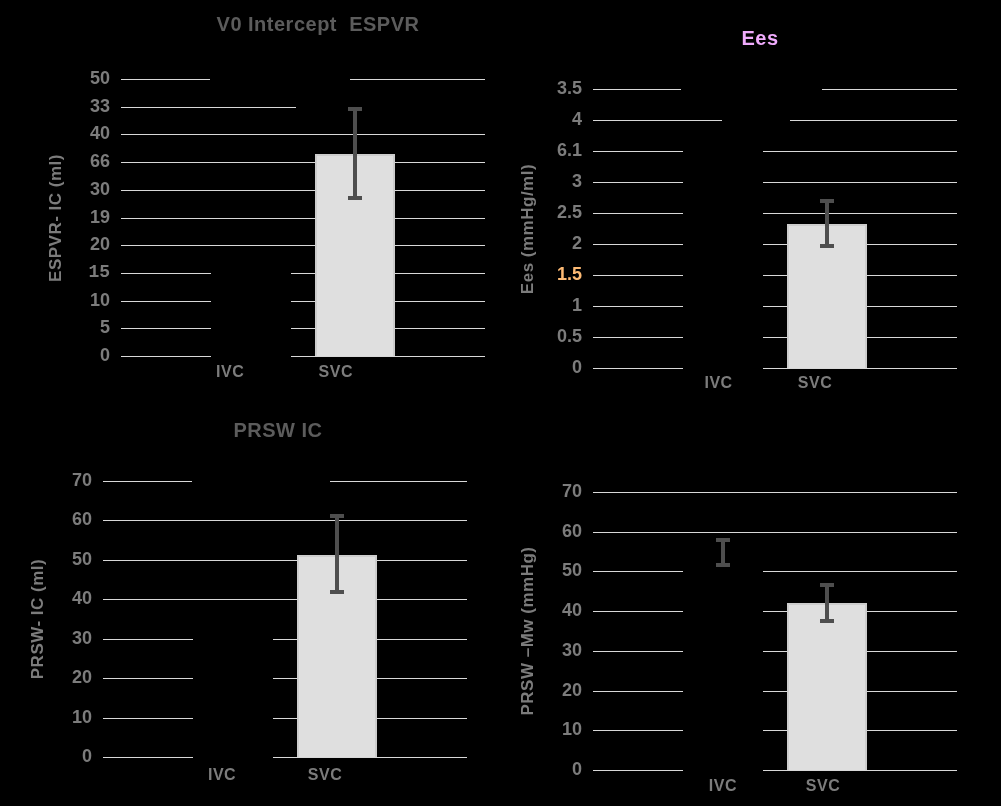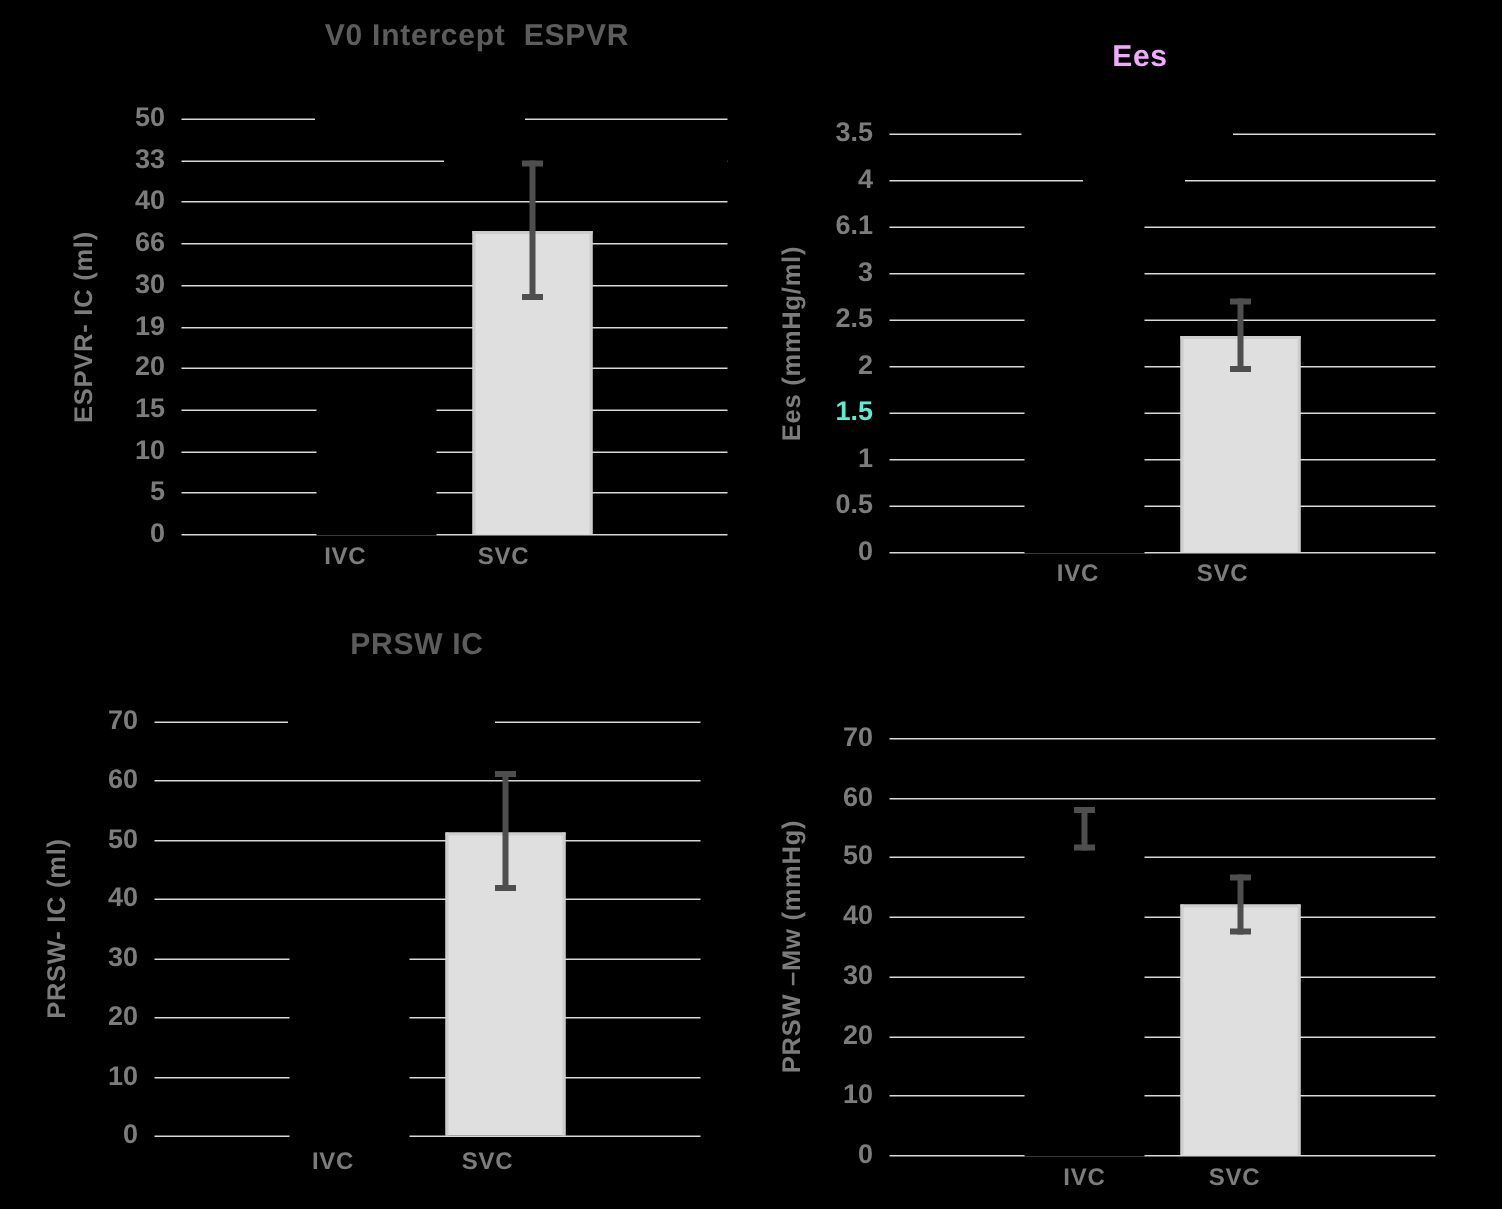--- a/index.html
+++ b/index.html
@@ -39,21 +39,21 @@
     <div class="chart" style="left: 18px; top: 0px; width: 500px; height: 400px; position: absolute;">
       <div class="chart-title" style="color: rgb(92, 92, 92); left: 300px; top: 13px;">V0 Intercept  ESPVR</div>
       <div class="y-axis-label" style="color: rgb(124, 124, 124); left: 38px; top: 217.5px;">ESPVR- IC (ml)</div>
       <div class="gridline" style="left: 103px; top: 356px; width: 364px; height: 1px; position: absolute; background: rgb(216, 216, 216);"></div>
       <div class="tick-label" style="color: rgb(124, 124, 124); left: 32px; top: 345px; width: 60px; height: 20px; position: absolute;">0</div>
       <div class="gridline" style="left: 103px; top: 328px; width: 364px; height: 1px; position: absolute; background: rgb(216, 216, 216);"></div>
       <div class="tick-label" style="color: rgb(124, 124, 124); left: 32px; top: 317px; width: 60px; height: 20px; position: absolute;">5</div>
       <div class="gridline" style="left: 103px; top: 301px; width: 364px; height: 1px; position: absolute; background: rgb(216, 216, 216);"></div>
       <div class="tick-label" style="color: rgb(124, 124, 124); left: 32px; top: 290px; width: 60px; height: 20px; position: absolute;">10</div>
       <div class="gridline" style="left: 103px; top: 273px; width: 364px; height: 1px; position: absolute; background: rgb(216, 216, 216);"></div>
-      <div class="tick-label" style="color: rgb(124, 124, 124); left: 32px; top: 262px; width: 60px; height: 20px; position: absolute;">15</div>
+      <div class="tick-label" style="color: rgb(124, 124, 124); left: 32px; top: 262px; width: 60px; height: 20px; position: absolute; font-family: Liberation Mono, monospace;">15</div>
       <div class="gridline" style="left: 103px; top: 245px; width: 364px; height: 1px; position: absolute; background: rgb(216, 216, 216);"></div>
       <div class="tick-label" style="color: rgb(124, 124, 124); left: 32px; top: 234px; width: 60px; height: 20px; position: absolute;">20</div>
       <div class="gridline" style="left: 103px; top: 218px; width: 364px; height: 1px; position: absolute; background: rgb(216, 216, 216);"></div>
       <div class="tick-label" style="color: rgb(124, 124, 124); left: 32px; top: 207px; width: 60px; height: 20px; position: absolute;">19</div>
       <div class="gridline" style="left: 103px; top: 190px; width: 364px; height: 1px; position: absolute; background: rgb(216, 216, 216);"></div>
       <div class="tick-label" style="color: rgb(124, 124, 124); left: 32px; top: 179px; width: 60px; height: 20px; position: absolute;">30</div>
       <div class="gridline" style="left: 103px; top: 162px; width: 364px; height: 1px; position: absolute; background: rgb(216, 216, 216);"></div>
       <div class="tick-label" style="color: rgb(124, 124, 124); left: 32px; top: 151px; width: 60px; height: 20px; position: absolute;">66</div>
       <div class="gridline" style="left: 103px; top: 134px; width: 364px; height: 1px; position: absolute; background: rgb(216, 216, 216);"></div>
       <div class="tick-label" style="color: rgb(124, 124, 124); left: 32px; top: 123px; width: 60px; height: 20px; position: absolute;">40</div>
@@ -74,21 +74,21 @@
     <div class="chart" style="left: 500px; top: 0px; width: 501px; height: 400px; position: absolute;">
       <div class="chart-title" style="color: #f0abfc; left: 260px; top: 27px;">Ees</div>
       <div class="y-axis-label" style="color: rgb(124, 124, 124); left: 28px; top: 228.5px;">Ees (mmHg/ml)</div>
       <div class="gridline" style="left: 93px; top: 368px; width: 364px; height: 1px; position: absolute; background: rgb(216, 216, 216);"></div>
       <div class="tick-label" style="color: rgb(124, 124, 124); left: 22px; top: 357px; width: 60px; height: 20px; position: absolute;">0</div>
       <div class="gridline" style="left: 93px; top: 337px; width: 364px; height: 1px; position: absolute; background: rgb(216, 216, 216);"></div>
       <div class="tick-label" style="color: rgb(124, 124, 124); left: 22px; top: 326px; width: 60px; height: 20px; position: absolute;">0.5</div>
       <div class="gridline" style="left: 93px; top: 306px; width: 364px; height: 1px; position: absolute; background: rgb(216, 216, 216);"></div>
       <div class="tick-label" style="color: rgb(124, 124, 124); left: 22px; top: 295px; width: 60px; height: 20px; position: absolute;">1</div>
       <div class="gridline" style="left: 93px; top: 275px; width: 364px; height: 1px; position: absolute; background: rgb(216, 216, 216);"></div>
-      <div class="tick-label" style="color: #5eead4; left: 22px; top: 264px; width: 60px; height: 20px; position: absolute;">1.5</div>
+      <div class="tick-label" style="color: #fdba74; left: 22px; top: 264px; width: 60px; height: 20px; position: absolute;">1.5</div>
       <div class="gridline" style="left: 93px; top: 244px; width: 364px; height: 1px; position: absolute; background: rgb(216, 216, 216);"></div>
       <div class="tick-label" style="color: rgb(124, 124, 124); left: 22px; top: 233px; width: 60px; height: 20px; position: absolute;">2</div>
       <div class="gridline" style="left: 93px; top: 213px; width: 364px; height: 1px; position: absolute; background: rgb(216, 216, 216);"></div>
       <div class="tick-label" style="color: rgb(124, 124, 124); left: 22px; top: 202px; width: 60px; height: 20px; position: absolute;">2.5</div>
       <div class="gridline" style="left: 93px; top: 182px; width: 364px; height: 1px; position: absolute; background: rgb(216, 216, 216);"></div>
       <div class="tick-label" style="color: rgb(124, 124, 124); left: 22px; top: 171px; width: 60px; height: 20px; position: absolute;">3</div>
       <div class="gridline" style="left: 93px; top: 151px; width: 364px; height: 1px; position: absolute; background: rgb(216, 216, 216);"></div>
       <div class="tick-label" style="color: rgb(124, 124, 124); left: 22px; top: 140px; width: 60px; height: 20px; position: absolute;">6.1</div>
       <div class="gridline" style="left: 93px; top: 120px; width: 364px; height: 1px; position: absolute; background: rgb(216, 216, 216);"></div>
       <div class="tick-label" style="color: rgb(124, 124, 124); left: 22px; top: 109px; width: 60px; height: 20px; position: absolute;">4</div>

